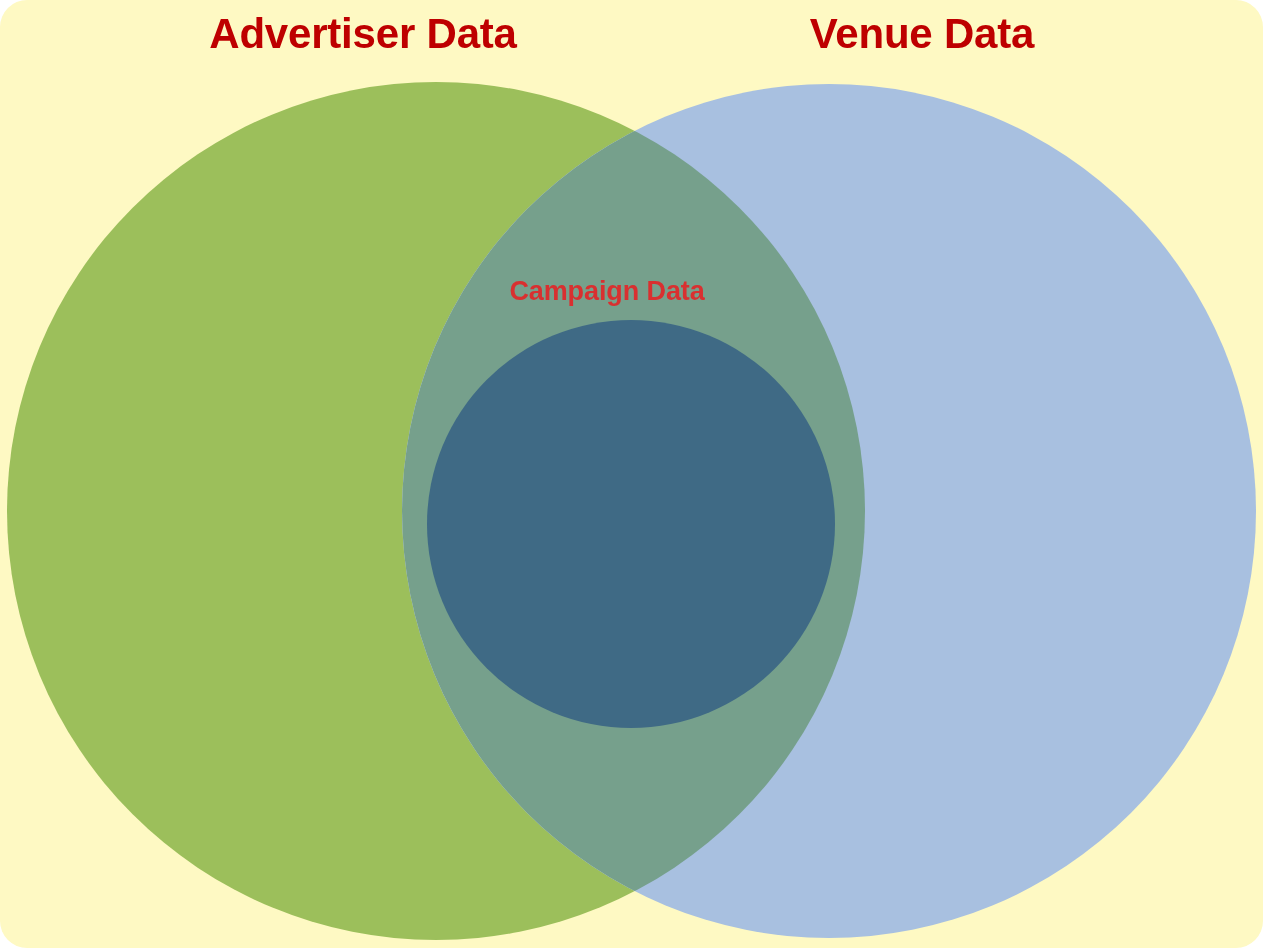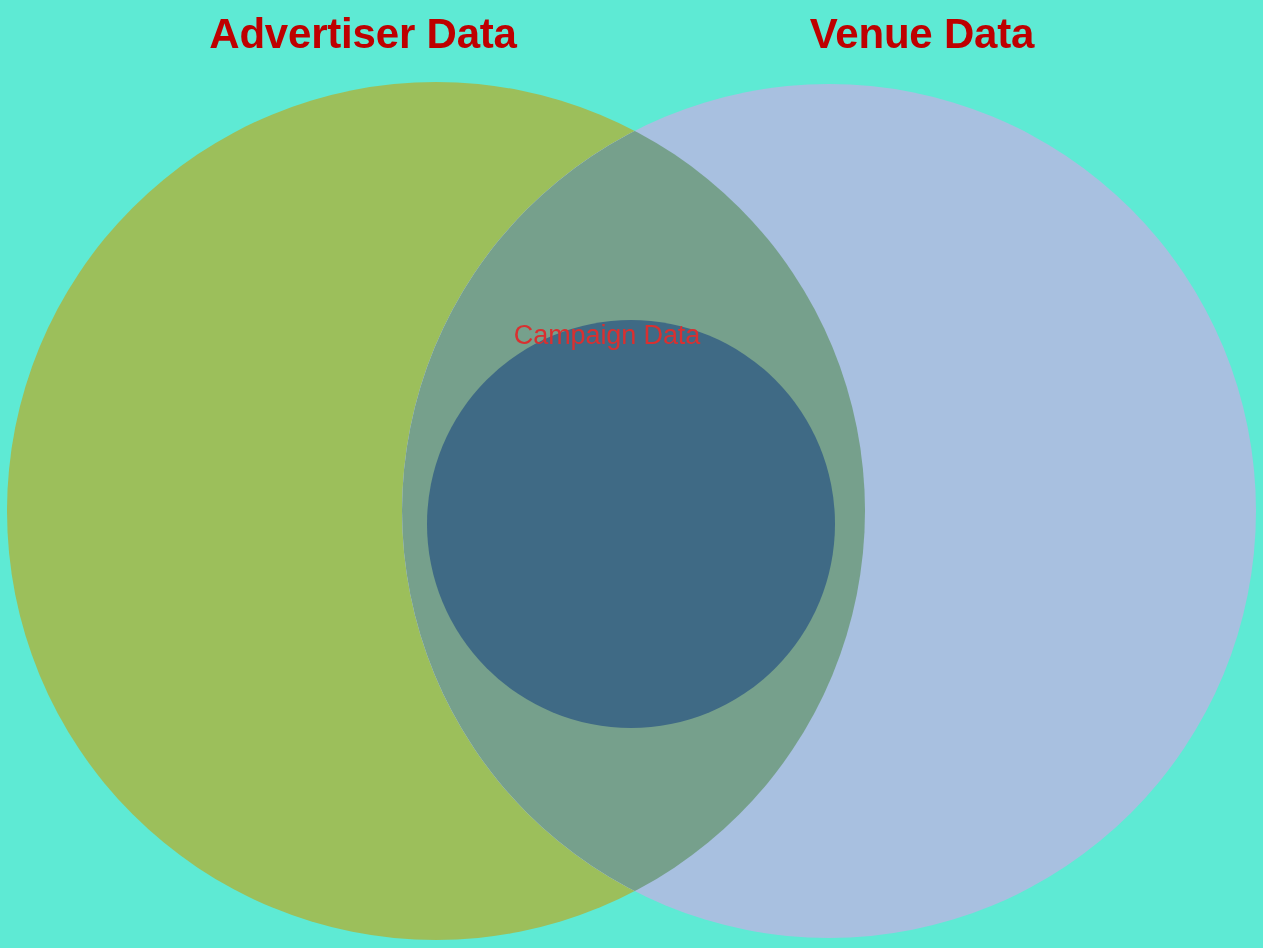--- a/index.html
+++ b/index.html
@@ -47,34 +47,33 @@
     left: 922px;
     top: 13px;
     transform: translateX(-50%);
   }
   #label-campaign {
     position: absolute;
     left: 607px;
     top: 278px;
     transform: translateX(-50%);
     font-family: "Liberation Sans", sans-serif;
-    font-weight: normal;
+    font-weight: bold;
     font-size: 27px;
     line-height: 1;
     color: #D93030;
     white-space: nowrap;
     text-align: center;
     letter-spacing: -0.1px;
-    margin-top: 44px;
   }
 </style>
 </head>
 <body>
 
-<div id="venn-page" style="background: #5eead4;">
+<div id="venn-page" style="background: #fef9c3; border-radius: 27px;">
 
   <svg id="venn-svg" viewBox="0 0 1263 948" aria-hidden="true">
     <defs>
       <clipPath id="clip-green">
         <circle id="clip-green-circle" cx="436" cy="511" r="429"></circle>
       </clipPath>
       <clipPath id="clip-blue">
         <circle id="clip-blue-circle" cx="829" cy="511" r="427"></circle>
       </clipPath>
     </defs>

